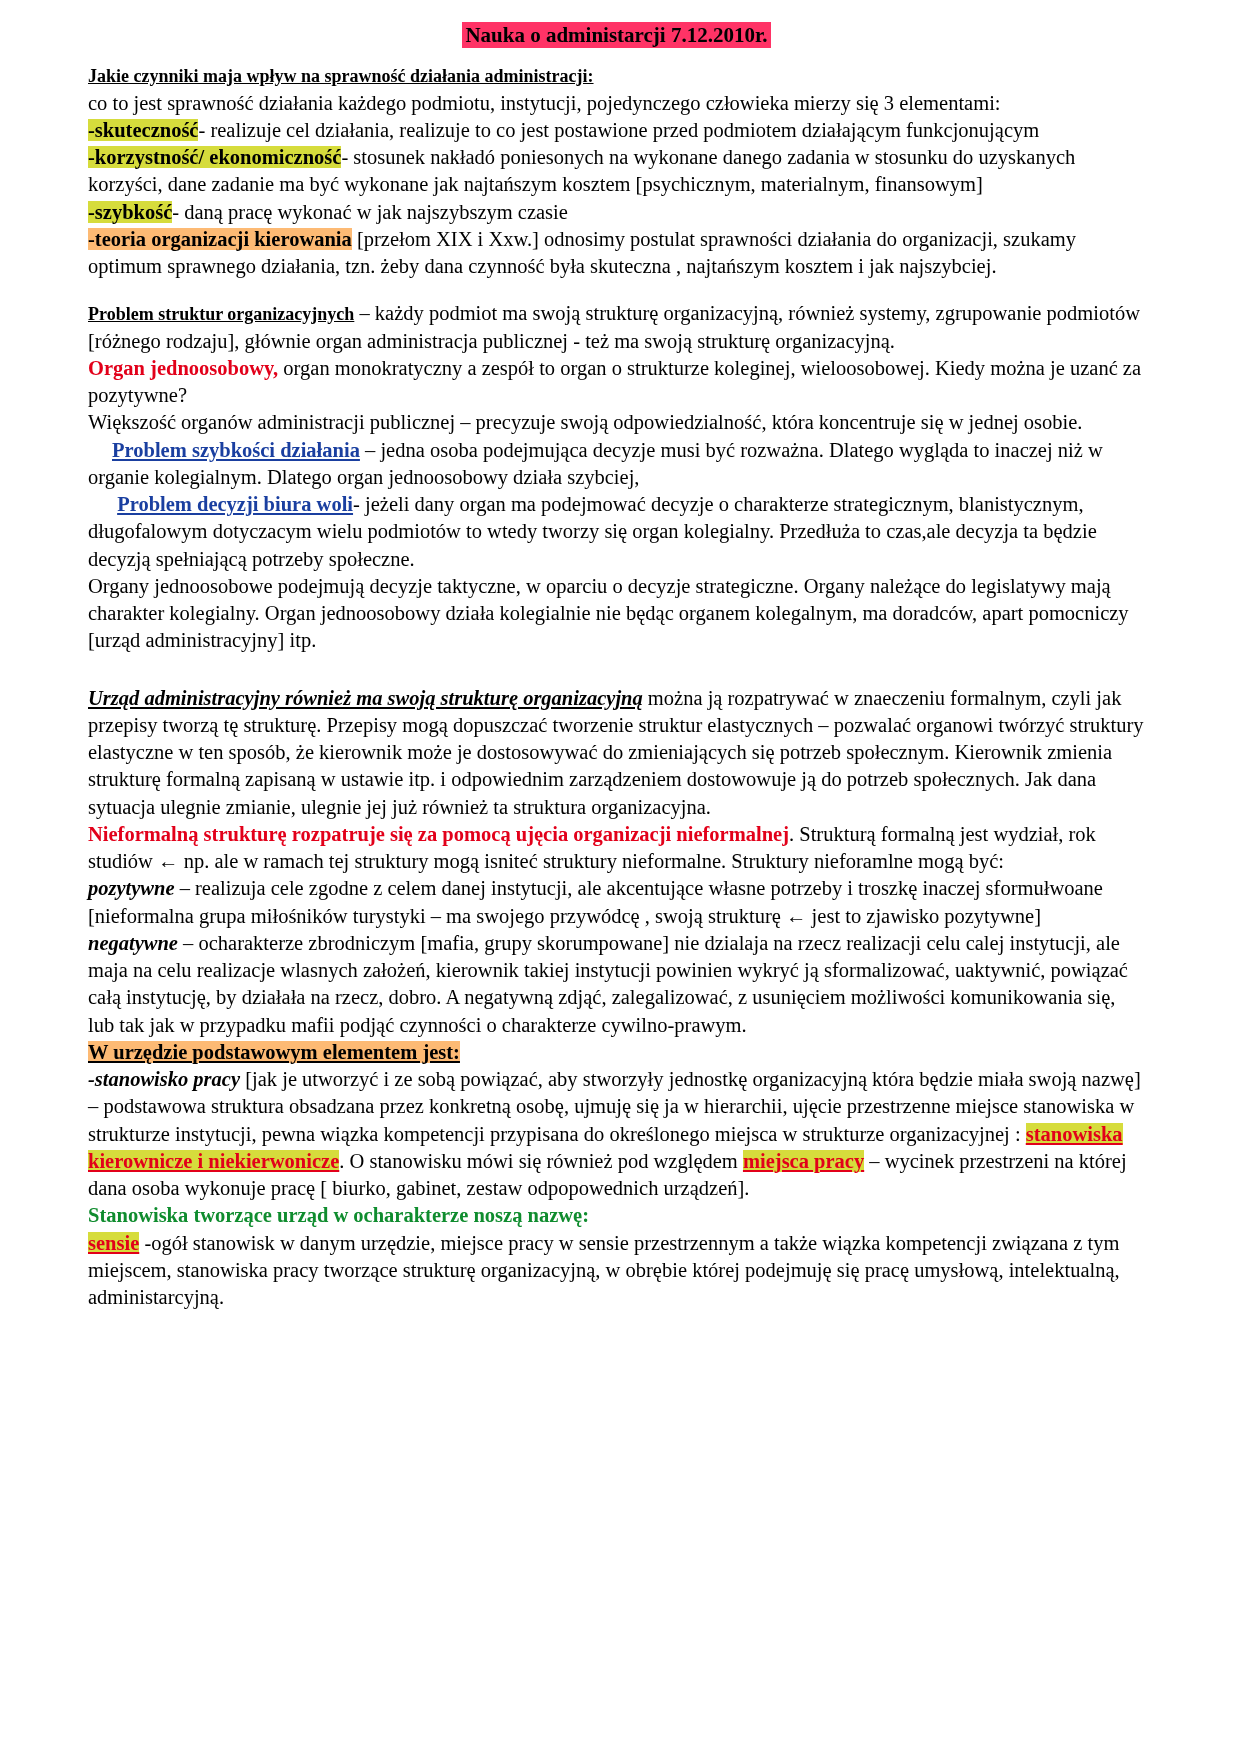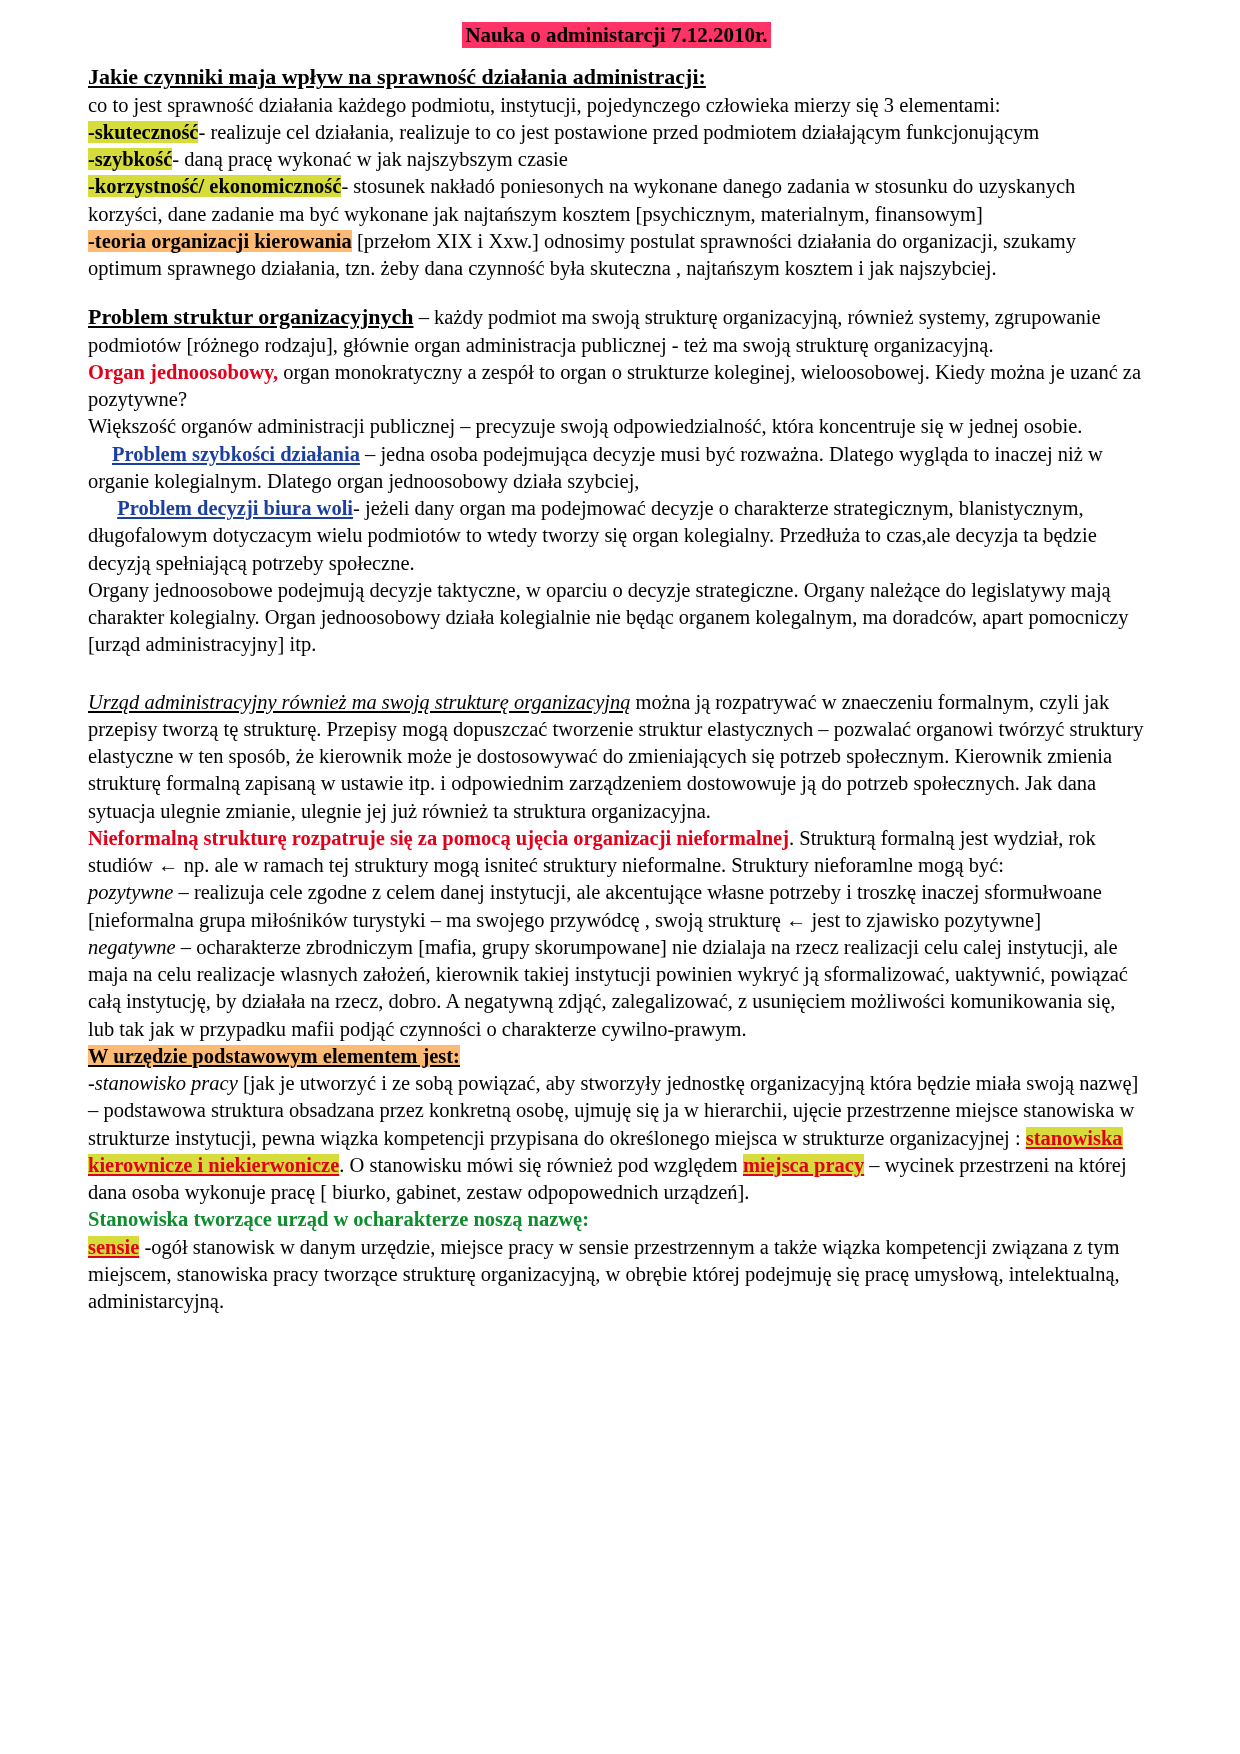--- a/index.html
+++ b/index.html
@@ -40,26 +40,26 @@
   .gap { height: 20px; }
   .gap-lg { height: 30px; }
 
   .hl-yellow { background: #d6dc3c; }
   .hl-green  { background: #fdba74; margin-top: 12px; }
   .u { text-decoration: underline; }
   .b { font-weight: bold; }
   .red { color: #e2001a; }
   .green { color: #0f8c2e; }
   .blue { color: #1a3fa0; margin-left: 24px; }
-  .bi { font-weight: normal; font-style: italic; }
+  .bi { font-weight: bold; font-style: italic; }
 
   .heading-u-b {
     font-weight: bold;
     text-decoration: underline;
-    font-size: 22px;
+    font-size: 18px;
   }
 </style>
 </head>
 <body>
 
 <div class="page">
 
   <div class="doc-title">
     <span class="hl-pink">Nauka o administarcji 7.12.2010r.</span>
   </div>
@@ -68,25 +68,25 @@
     <span class="heading-u-b">Jakie czynniki maja wpływ na sprawność działania administracji:</span>
   </p>
 
   <p>co to jest sprawność działania każdego podmiotu, instytucji, pojedynczego człowieka mierzy się 3 elementami:</p>
 
   <p>
     <span class="hl-yellow b">-skuteczność</span><span>- realizuje cel działania, realizuje to co jest postawione przed podmiotem działającym funkcjonującym</span>
   </p>
 
   <p>
-    <span class="hl-yellow b">-szybkość</span><span>- daną pracę wykonać w jak najszybszym czasie</span>
+    <span class="hl-yellow b">-korzystność/ ekonomiczność</span><span>- stosunek nakładó poniesonych na wykonane danego zadania w stosunku do uzyskanych korzyści, dane zadanie ma być wykonane jak najtańszym kosztem [psychicznym, materialnym, finansowym]</span>
   </p>
 
   <p>
-    <span class="hl-yellow b">-korzystność/ ekonomiczność</span><span>- stosunek nakładó poniesonych na wykonane danego zadania w stosunku do uzyskanych korzyści, dane zadanie ma być wykonane jak najtańszym kosztem [psychicznym, materialnym, finansowym]</span>
+    <span class="hl-yellow b">-szybkość</span><span>- daną pracę wykonać w jak najszybszym czasie</span>
   </p>
 
   <p>
     <span class="hl-green b">-teoria organizacji kierowania</span> <span>[przełom XIX i Xxw.] odnosimy postulat sprawności działania do organizacji, szukamy optimum sprawnego działania, tzn. żeby dana czynność była skuteczna , najtańszym kosztem i jak najszybciej.</span>
   </p>
 
   <div class="gap"></div>
 
   <p>
     <span class="heading-u-b">Problem struktur organizacyjnych</span><span> – każdy podmiot ma swoją strukturę organizacyjną, również systemy, zgrupowanie podmiotów [różnego rodzaju], głównie organ administracja publicznej - też ma swoją strukturę organizacyjną.</span>

